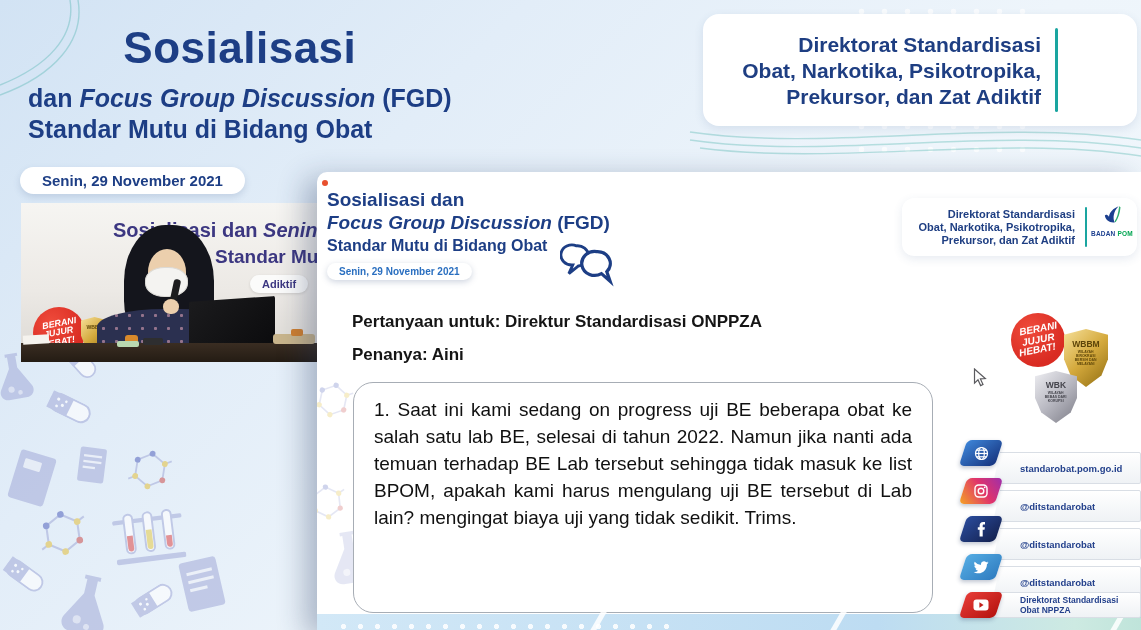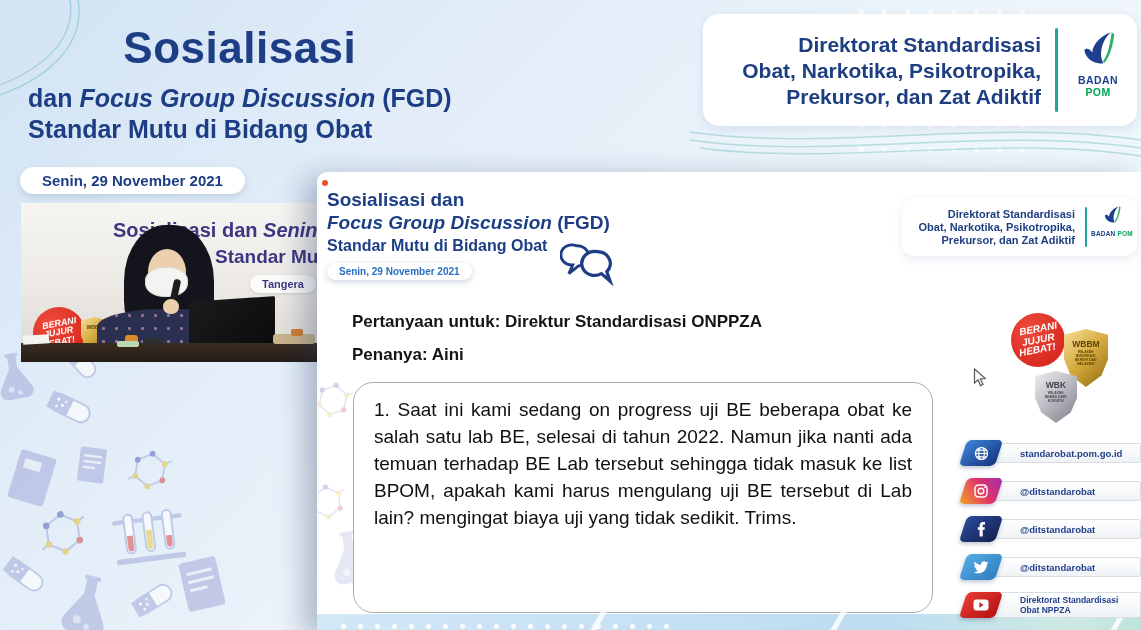--- a/index.html
+++ b/index.html
@@ -98,21 +98,21 @@
 
   #band { left:0; top:442px; width:824px; height:16px;
     background:linear-gradient(90deg,#d2e8f7 0%,#bddcf2 68%,#cdeae2 92%,#bfe4da 100%); }
   #band .band-dots { position:absolute; left:14px; top:0; width:350px; height:16px; opacity:.9;
     background-image:radial-gradient(circle, rgba(255,255,255,.95) 2.4px, transparent 2.9px);
     background-size:17px 17px; background-position:4px 4px; }
   .band-stripe { position:absolute; top:-2px; width:6px; height:20px; background:rgba(255,255,255,.85);
     transform:skewX(-30deg); }
 
   .social-row { position:absolute; left:646px; width:178px; height:28px; }
-  .s-banner { position:absolute; left:30px; top:3px; width:148px; height:20px;
+  .s-banner { position:absolute; left:30px; top:12px; width:148px; height:32px;
     background:linear-gradient(180deg,#ffffff,#eff2f5); border:1px solid #d9dee5; border-radius:2px;
     clip-path:polygon(7px 0,100% 0,100% 100%,0 100%);
     display:flex; flex-direction:column; justify-content:center; padding-left:26px;
     box-shadow:0 2px 4px rgba(90,110,150,.18); }
   .s-banner .s-label { font-size:9.5px; font-weight:800; color:#24418c; line-height:11px; white-space:nowrap; }
   .s-banner.two-line { height:26px; top:0; }
   .s-icon { position:absolute; left:0; top:0; width:36px; height:26px; transform:skewX(-18deg);
     border-radius:5px; box-shadow:0 2px 4px rgba(40,60,100,.3); }
   .s-glyph { position:absolute; inset:0; transform:skewX(18deg); display:flex;
     align-items:center; justify-content:center; }
@@ -217,32 +217,26 @@
   </div>
   <div class="abs" id="outer-date">Senin, 29 November 2021</div>
 
   <div class="abs org-card" id="org-card-outer">
     <div class="org-text">
       <div>Direktorat Standardisasi</div>
       <div>Obat, Narkotika, Psikotropika,</div>
       <div>Prekursor, dan Zat Adiktif</div>
     </div>
     <div class="org-divider"></div>
-    <div class="org-logo">
-      <svg viewBox="0 0 40 40">
-          <use href="#swoosh"></use>
-        </svg>
-      <div class="logo-caption"><span class="logo-badan">BADAN</span> <span class="logo-pom">POM</span></div>
-    </div>
   </div>
 
   <div class="abs" id="webcam">
     <div class="wb-line1"><span>Sosialisasi dan </span><span class="it">Senin</span></div>
     <div class="wb-line2">Standar Mu</div>
-    <div class="wb-pill">Tangera</div>
+    <div class="wb-pill">Adiktif</div>
     <div class="abs berani" id="wb-berani">
       <span>BERANI</span>
       <span>JUJUR</span>
       <span>HEBAT!</span>
     </div>
     <div class="abs shield shield-gold" id="wb-wbbm">
       <span style="transform:scale(.85)">WBBM</span>
     </div>
 
     <div class="abs hijab" style="left:103px;top:22px;width:90px;height:122px;"></div>

